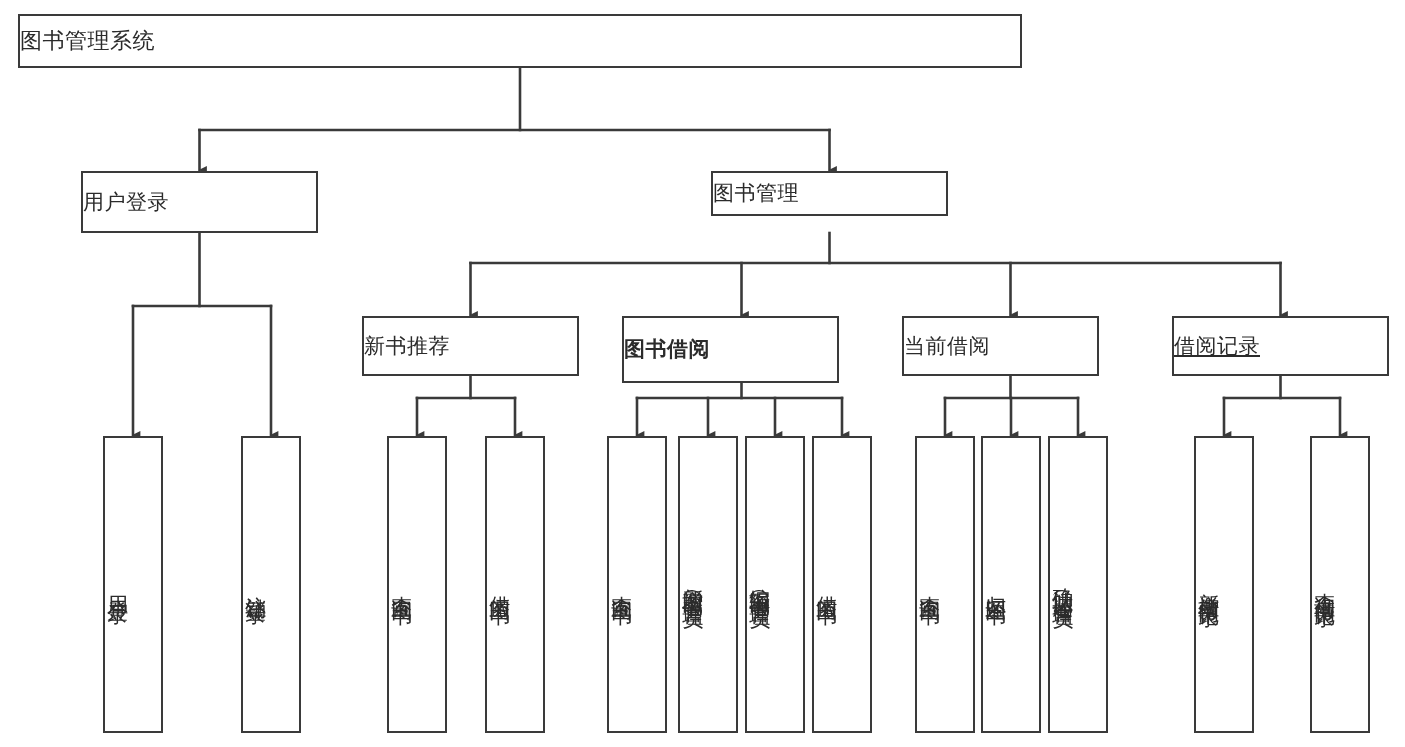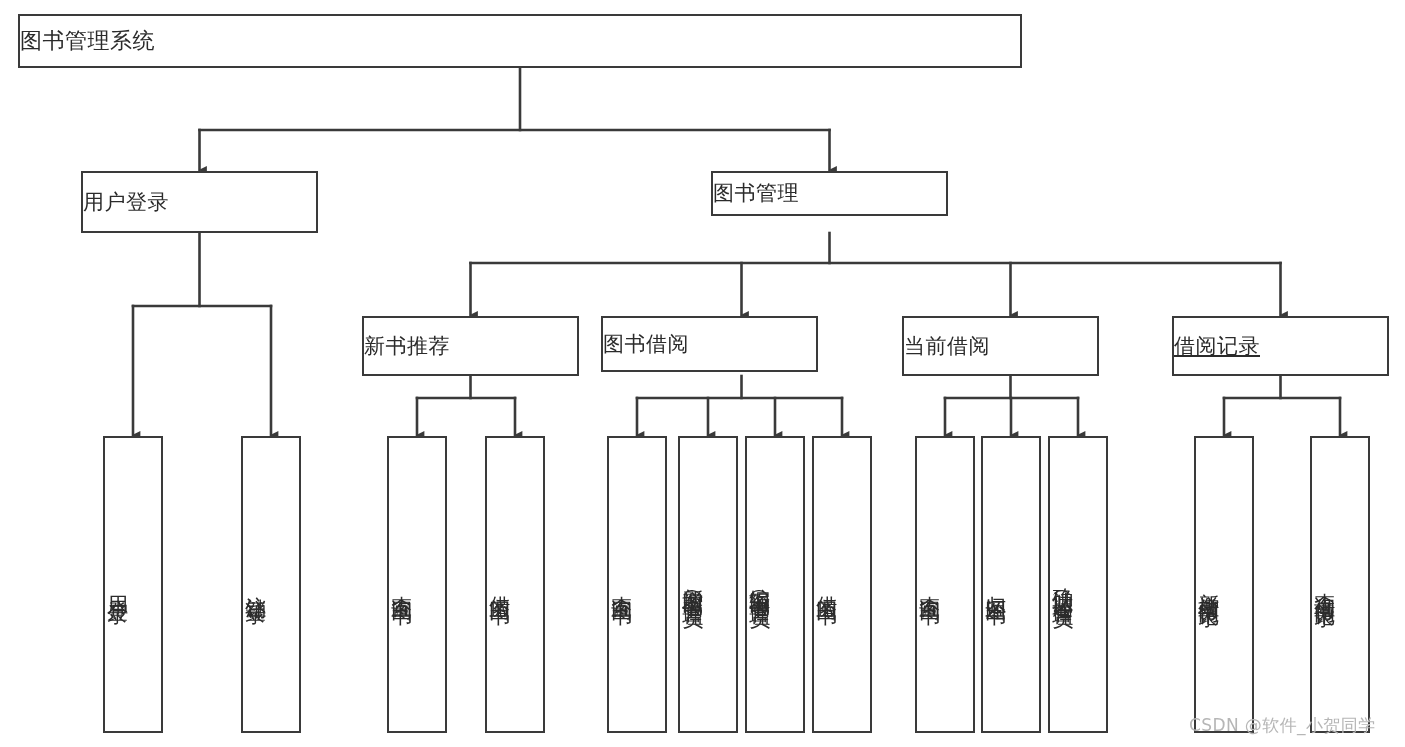--- a/index.html
+++ b/index.html
@@ -120,21 +120,21 @@
       </div>
       <div class="node horizontal" id="n-login" style="left: 81px; top: 171px; width: 237px; height: 62px;">
         <span class="node-label">用户登录</span>
       </div>
       <div class="node horizontal" id="n-bookmgmt" style="left: 711px; top: 171px; width: 237px; height: 45px;">
         <span class="node-label">图书管理</span>
       </div>
       <div class="node horizontal" id="n-newbook" style="left: 362px; top: 316px; width: 217px; height: 60px;">
         <span class="node-label">新书推荐</span>
       </div>
-      <div class="node horizontal" id="n-borrow" style="left: 601px; top: 316px; width: 217px; height: 56px;">
+      <div class="node horizontal" id="n-borrow" style="left: 622px; top: 316px; width: 217px; height: 67px; font-weight: bold;">
         <span class="node-label">图书借阅</span>
       </div>
       <div class="node horizontal" id="n-current" style="left: 902px; top: 316px; width: 197px; height: 60px;">
         <span class="node-label">当前借阅</span>
       </div>
       <div class="node horizontal" id="n-record" style="left: 1172px; top: 316px; width: 217px; height: 60px; text-decoration: underline;">
         <span class="node-label">借阅记录</span>
       </div>
       <div class="node vertical" id="l-userlogin" style="left: 103px; top: 436px; width: 60px; height: 297px;">
         <span class="node-label">用户登录</span>
@@ -170,15 +170,14 @@
         <span class="node-label">确认归还（管理员）</span>
       </div>
       <div class="node vertical" id="l-addrec" style="left: 1194px; top: 436px; width: 60px; height: 297px;">
         <span class="node-label">新增借阅记录</span>
       </div>
       <div class="node vertical" id="l-queryrec" style="left: 1310px; top: 436px; width: 60px; height: 297px;">
         <span class="node-label">查询借阅记录</span>
       </div>
     </div>
 
-  <div id="watermark">CSDN @软件_小贺同学</div>
 
 </div>
 
 </body></html>

